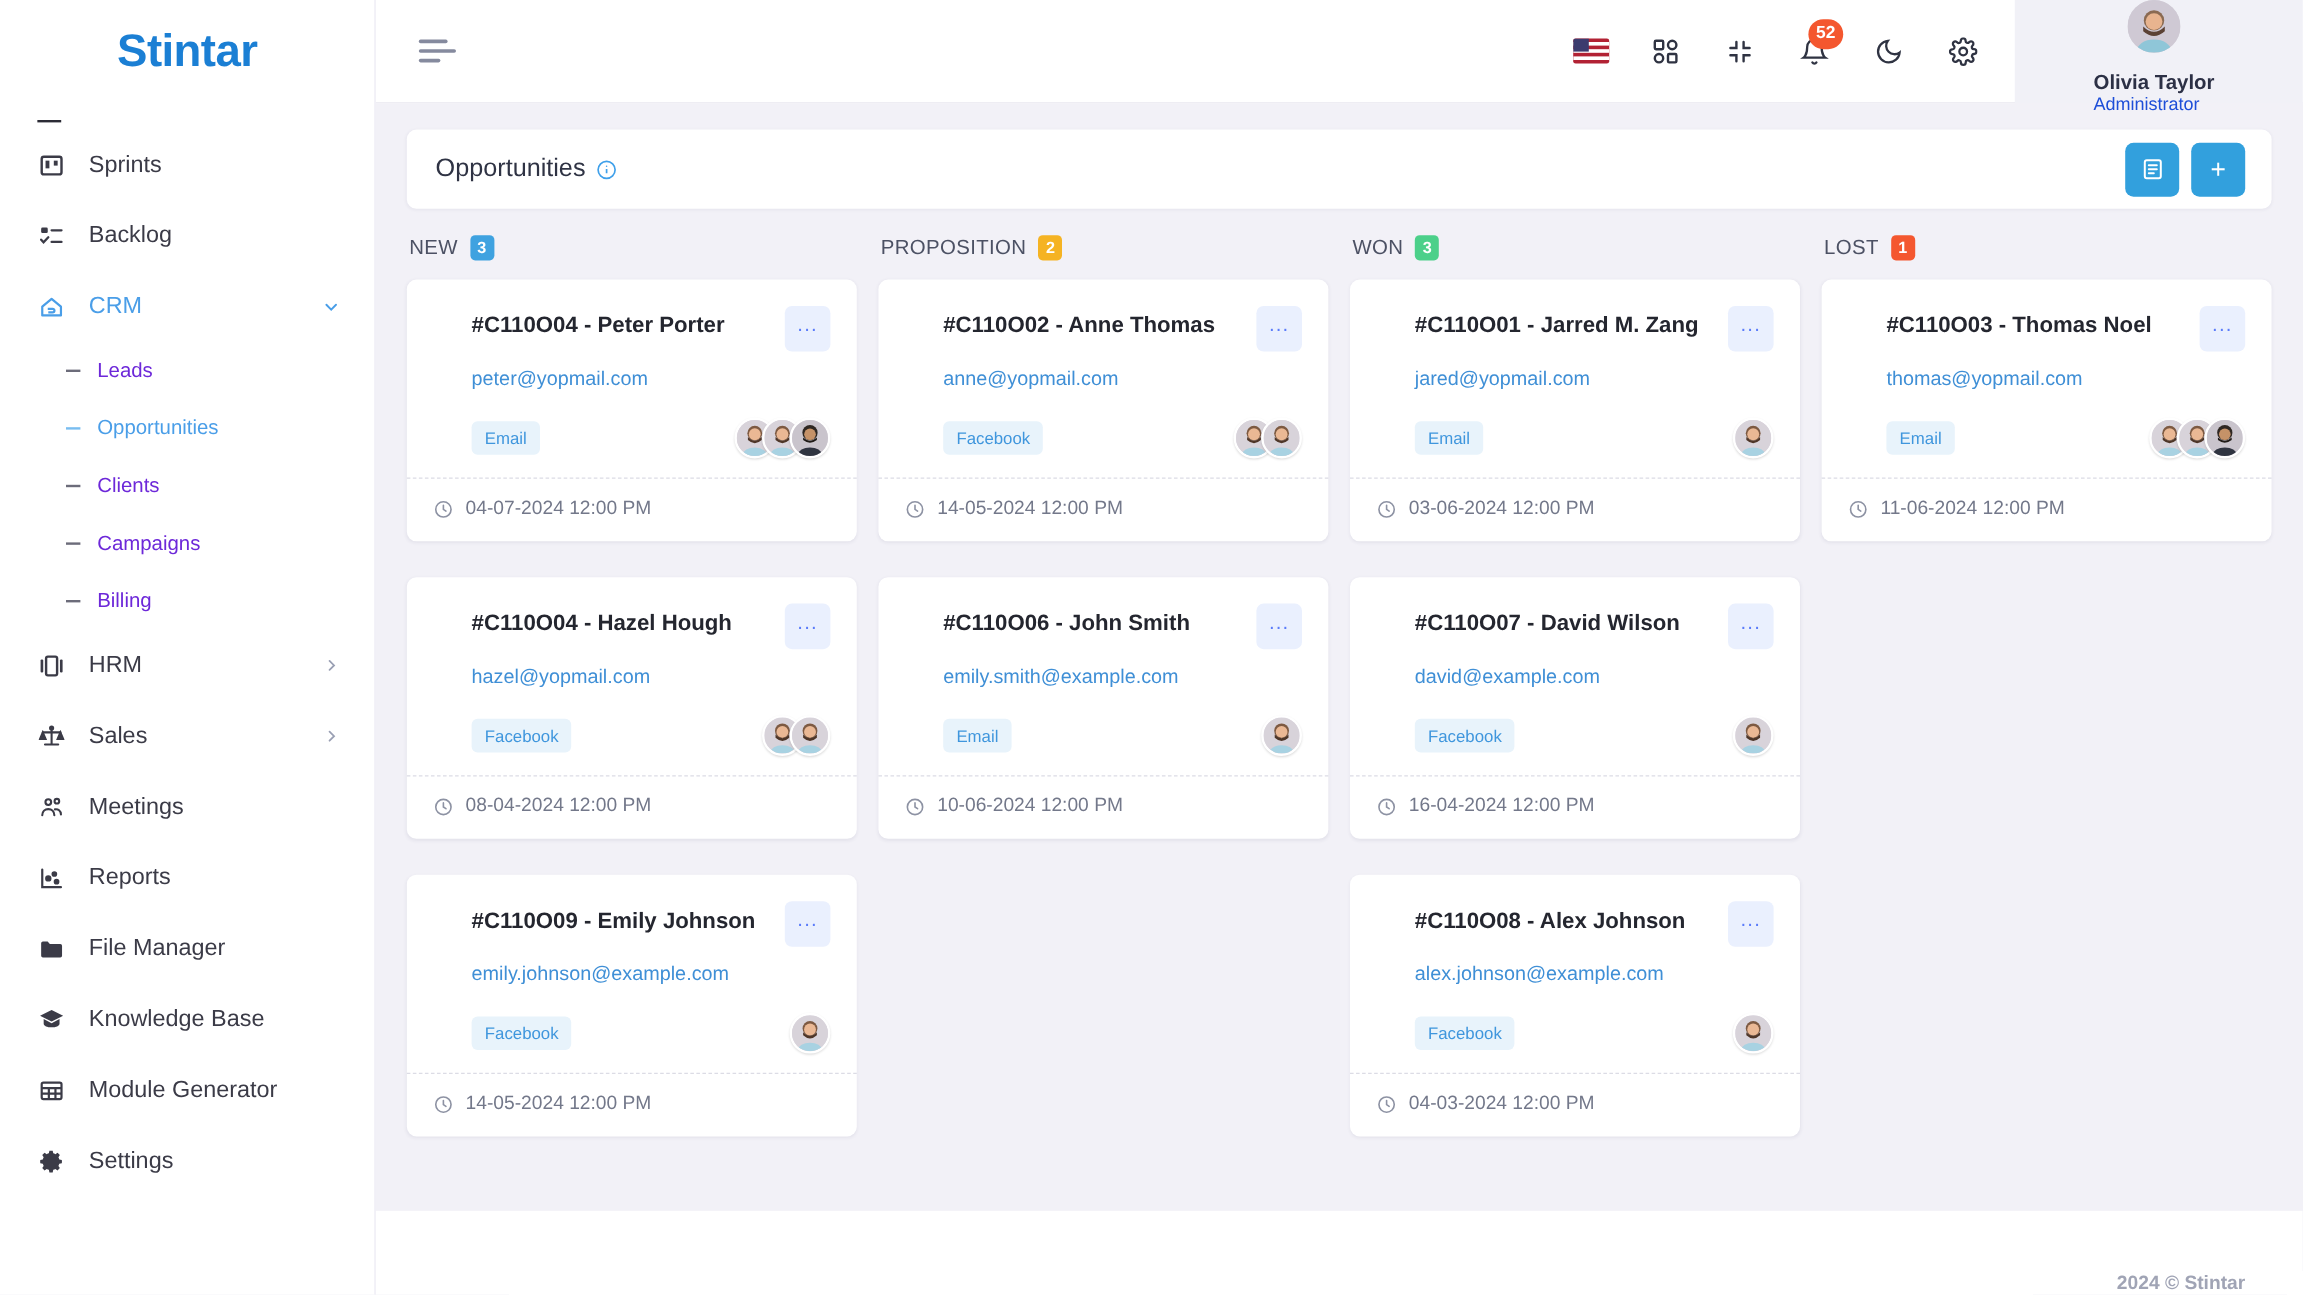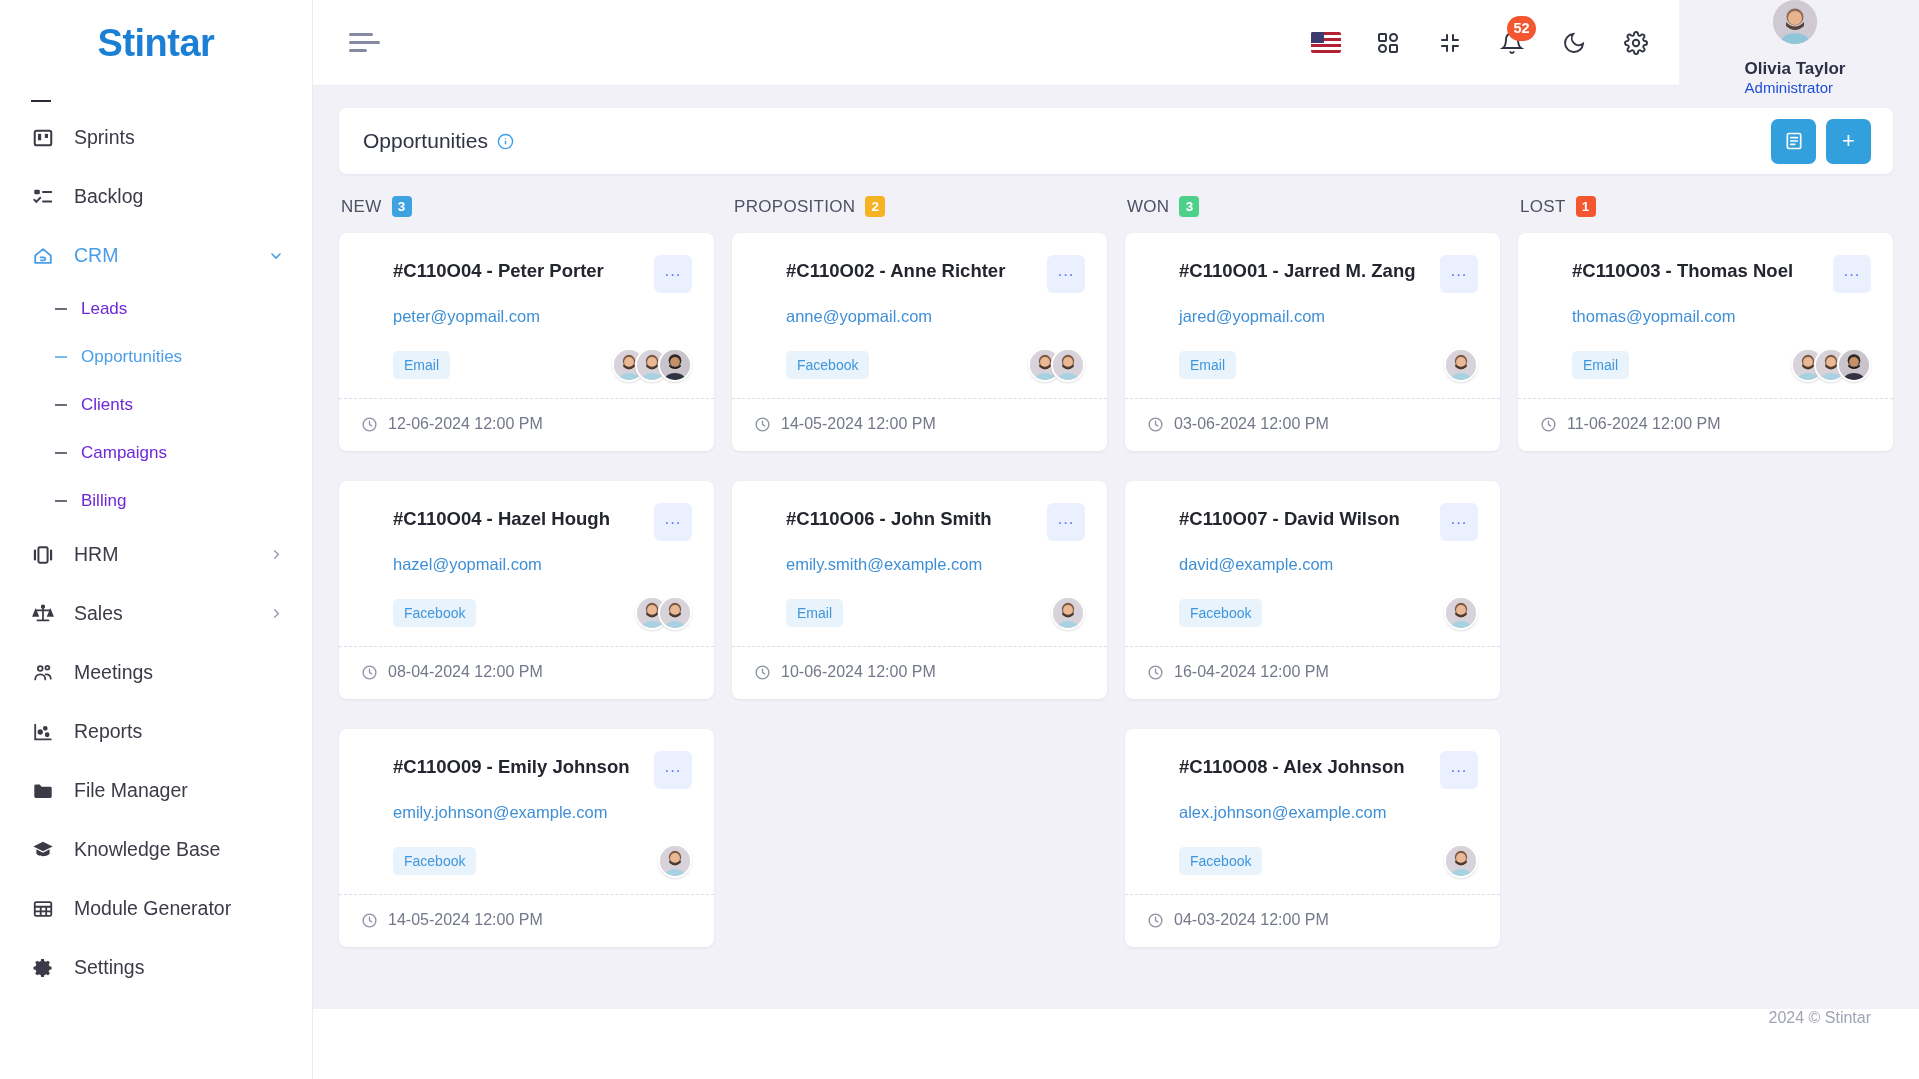--- a/index.html
+++ b/index.html
@@ -158,23 +158,23 @@
   .av:first-child { margin-left: 0; }
   .card-foot {
     border-top: 1px dashed #dcdce5; padding: 16px 22px 18px 22px;
     display: flex; align-items: center; gap: 10px;
     font-size: 16px; color: #73788a;
   }
   .clock-icon { display: flex; color: #8d92a3; }
 
   
   .footer {
-    height: 70px; background: #fff; display: flex; align-items: flex-start;
+    height: 70px; background: #fff; display: flex; align-items: flex-end;
     justify-content: flex-end; padding-right: 48px; flex: 0 0 70px;
-    color: #a0a4b5; font-size: 16px;
+    color: #a0a4b5; font-size: 16px; font-weight: bold;
   }
   .face { position:absolute; inset:0; }
 </style>
 </head>
 <body>
 
 <div class="app">
 
   <aside class="sidebar">
     <div class="brand">
@@ -477,21 +477,21 @@
                   </span>
                 </div>
               </div>
               <div class="card-foot">
                 <span class="clock-icon">
                   <svg width="17" height="17" viewBox="0 0 24 24" fill="none" stroke="currentColor" stroke-width="1.9" stroke-linecap="round">
                     <circle cx="12" cy="12" r="9"></circle>
                     <path d="M12 7.2V12l3 2"></path>
                   </svg>
                 </span>
-                <span>12-06-2024 12:00 PM</span>
+                <span>04-07-2024 12:00 PM</span>
               </div>
             </div>
             <div class="card">
               <div class="card-body">
                 <div class="card-top">
                   <span class="card-title">#C110O04 - Hazel Hough</span>
                   <button class="dots-btn">...</button>
                 </div>
                 <span class="card-email">hazel@yopmail.com</span>
                 <div class="card-meta">
@@ -564,21 +564,21 @@
             </div>
           </div>
           <div class="column">
             <div class="col-head">
               <span class="col-title">PROPOSITION</span>
               <span class="col-count" style="background:#f5b323">2</span>
             </div>
             <div class="card">
               <div class="card-body">
                 <div class="card-top">
-                  <span class="card-title">#C110O02 - Anne Richter</span>
+                  <span class="card-title">#C110O02 - Anne Thomas</span>
                   <button class="dots-btn">...</button>
                 </div>
                 <span class="card-email">anne@yopmail.com</span>
                 <div class="card-meta">
                   <span class="tag">Facebook</span>
                   <span class="meta-spacer"></span>
                   <span class="avatars">
                     <span class="av">
                       <svg viewBox="0 0 34 34" class="face">
                         <rect width="34" height="34" fill="#d8d3da"></rect>

